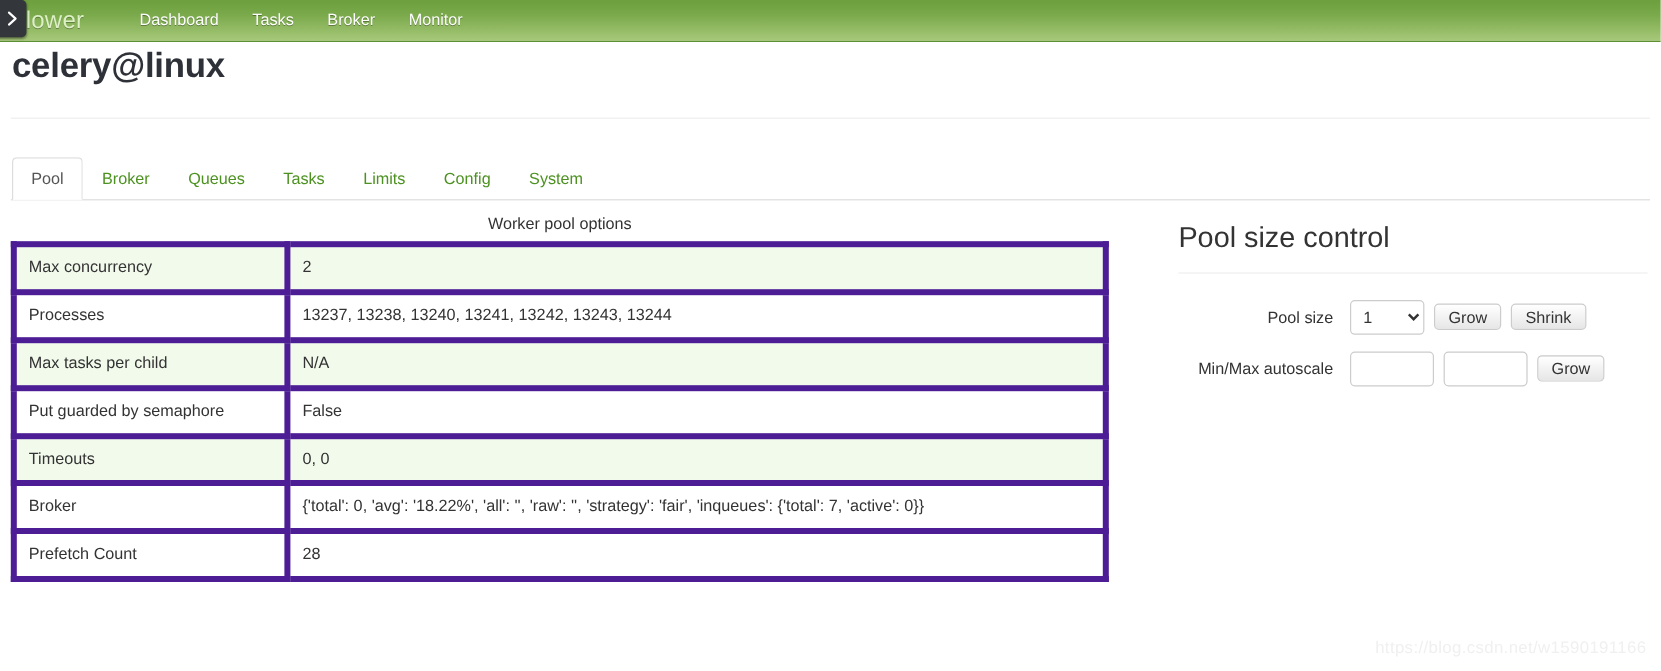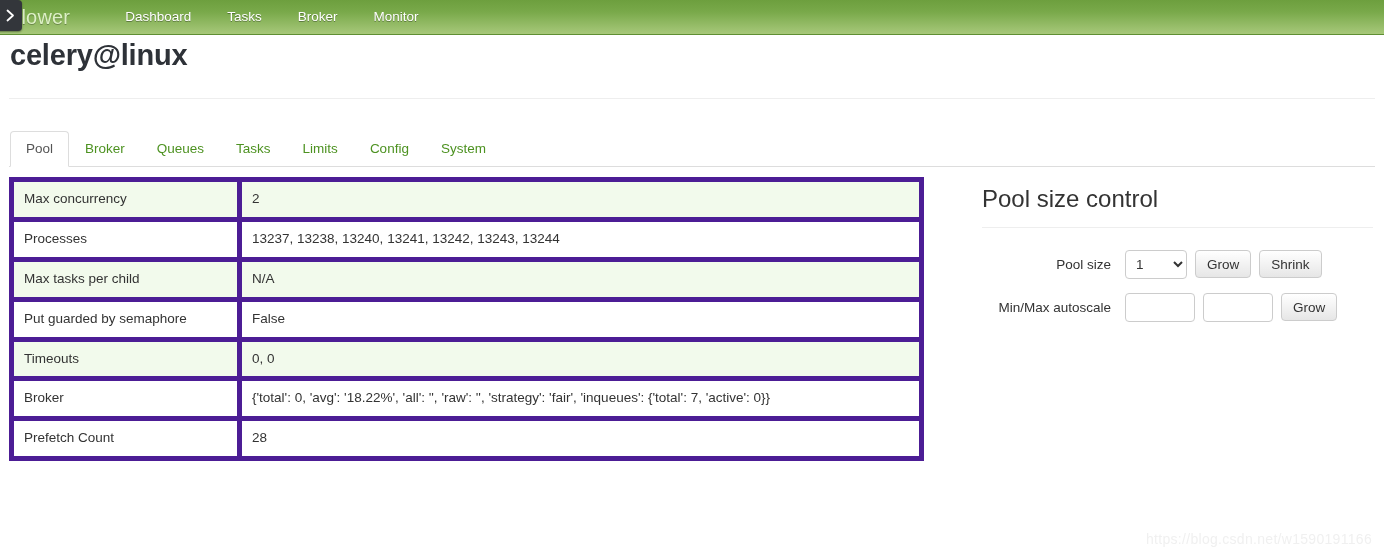--- a/index.html
+++ b/index.html
@@ -31,23 +31,23 @@
     text-decoration: none;
     letter-spacing: 0.2px;
     text-shadow: 0 1px 0 rgba(0,0,0,0.28);
     margin-right: 32px;
     padding-left: 6px;
     line-height: 1;
   }
   .nav-links {
     display: flex;
     align-items: flex-end;
-    gap: 8px;
+    gap: 0px;
     list-style: none;
-    margin: 9px;
+    margin: 0;
     padding: 0;
   }
   .nav-links a {
     display: block;
     color: #ffffff;
     text-decoration: none;
     font-size: 13.5px;
     padding: 9px 14px 10px 14px;
     text-shadow: 0 1px 0 rgba(0,0,0,0.32);
     line-height: 1;
@@ -190,21 +190,21 @@
     height: 29px;
     font-size: 13.5px;
     font-family: "Liberation Sans", sans-serif;
     color: #333333;
     border: 1px solid #cccccc;
     border-radius: 4px;
     background: #ffffff;
     padding: 2px 4px 2px 6px;
   }
   .btn {
-    height: 28px;
+    height: 22px;
     font-size: 13.5px;
     font-family: "Liberation Sans", sans-serif;
     color: #333333;
     background: linear-gradient(to bottom, #ffffff 0%, #e6e6e6 100%);
     border: 1px solid #cccccc;
     border-radius: 4px;
     padding: 0 11px;
     margin-left: 8px;
     cursor: pointer;
     line-height: 1;
@@ -290,20 +290,21 @@
         <a href="#">Config</a>
       </li>
     <li>
         <a href="#">System</a>
       </li>
   </ul>
 
   <div class="content">
 
     <div class="col-left">
+      <div class="table-caption">Worker pool options</div>
       <table class="pool-table">
         <tbody>
           <tr class="odd">
             <td class="k">Max concurrency</td>
             <td class="v">2</td>
           </tr>
           <tr class="even">
             <td class="k">Processes</td>
             <td class="v">13237, 13238, 13240, 13241, 13242, 13243, 13244</td>
           </tr>

